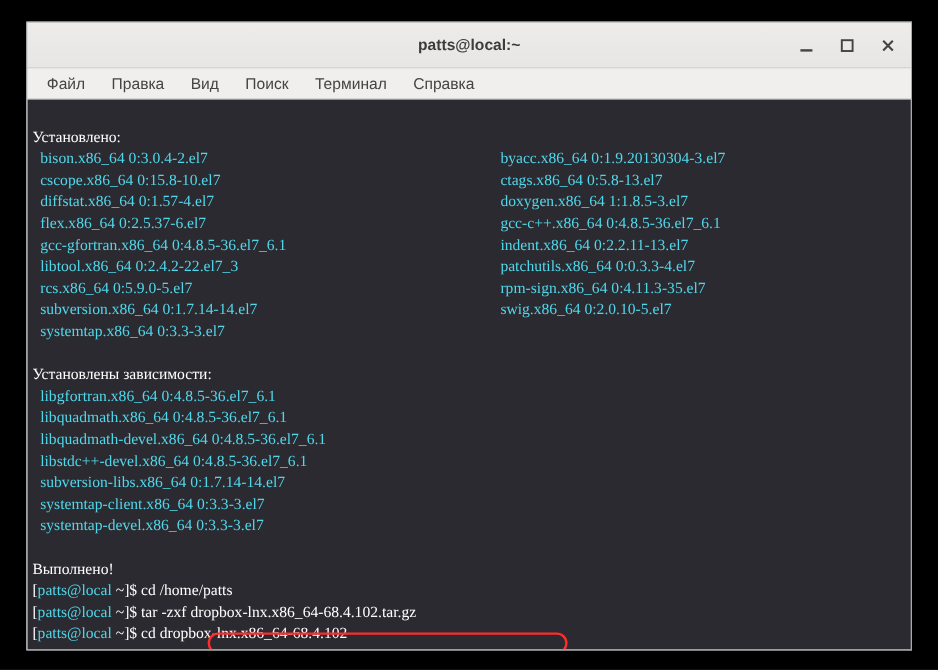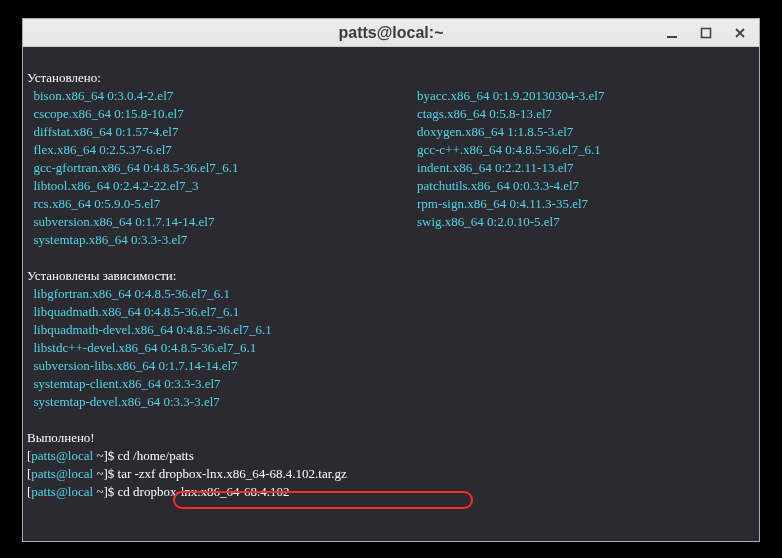--- a/index.html
+++ b/index.html
@@ -17,27 +17,27 @@
     left: 22px;
     top: 18px;
     width: 738px;
     height: 524px;
     background: #fff;
     border: 1px solid #aaa;
     display: flex;
     flex-direction: column;
   }
   .titlebar {
-    height: 28px;
+    height: 38px;
     background: linear-gradient(#eeecea, #e8e6e4);
     border-bottom: 1px solid #ccc;
     display: flex;
     align-items: center;
     position: relative;
-    font-size: 16px;
+    font-size: 13px;
     font-weight: bold;
     color: #3c3c3c;
   }
   .titlebar .title {
     position: absolute;
     left: 0; right: 0;
     text-align: center;
   }
   .win-controls {
     position: absolute;
@@ -115,20 +115,28 @@
           </svg>
       </div>
       <div class="win-btn">
         <svg width="12" height="12" viewBox="0 0 12 12">
             <path d="M2 2 L10 10 M10 2 L2 10" stroke="#444" stroke-width="1.8"></path>
           </svg>
       </div>
     </div>
   </div>
 
+  <div class="menubar">
+    <span class="menu-item">Файл</span>
+    <span class="menu-item">Правка</span>
+    <span class="menu-item">Вид</span>
+    <span class="menu-item">Поиск</span>
+    <span class="menu-item">Терминал</span>
+    <span class="menu-item">Справка</span>
+  </div>
 
   <div class="terminal-body">
 <span><span class="white">Установлено:</span></span>
 <span><span class="cyan" style="display:inline-block;width:390px">  bison.x86_64 0:3.0.4-2.el7</span><span class="cyan">byacc.x86_64 0:1.9.20130304-3.el7</span></span>
 <span><span class="cyan" style="display:inline-block;width:390px">  cscope.x86_64 0:15.8-10.el7</span><span class="cyan">ctags.x86_64 0:5.8-13.el7</span></span>
 <span><span class="cyan" style="display:inline-block;width:390px">  diffstat.x86_64 0:1.57-4.el7</span><span class="cyan">doxygen.x86_64 1:1.8.5-3.el7</span></span>
 <span><span class="cyan" style="display:inline-block;width:390px">  flex.x86_64 0:2.5.37-6.el7</span><span class="cyan">gcc-c++.x86_64 0:4.8.5-36.el7_6.1</span></span>
 <span><span class="cyan" style="display:inline-block;width:390px">  gcc-gfortran.x86_64 0:4.8.5-36.el7_6.1</span><span class="cyan">indent.x86_64 0:2.2.11-13.el7</span></span>
 <span><span class="cyan" style="display:inline-block;width:390px">  libtool.x86_64 0:2.4.2-22.el7_3</span><span class="cyan">patchutils.x86_64 0:0.3.3-4.el7</span></span>
 <span><span class="cyan" style="display:inline-block;width:390px">  rcs.x86_64 0:5.9.0-5.el7</span><span class="cyan">rpm-sign.x86_64 0:4.11.3-35.el7</span></span>

